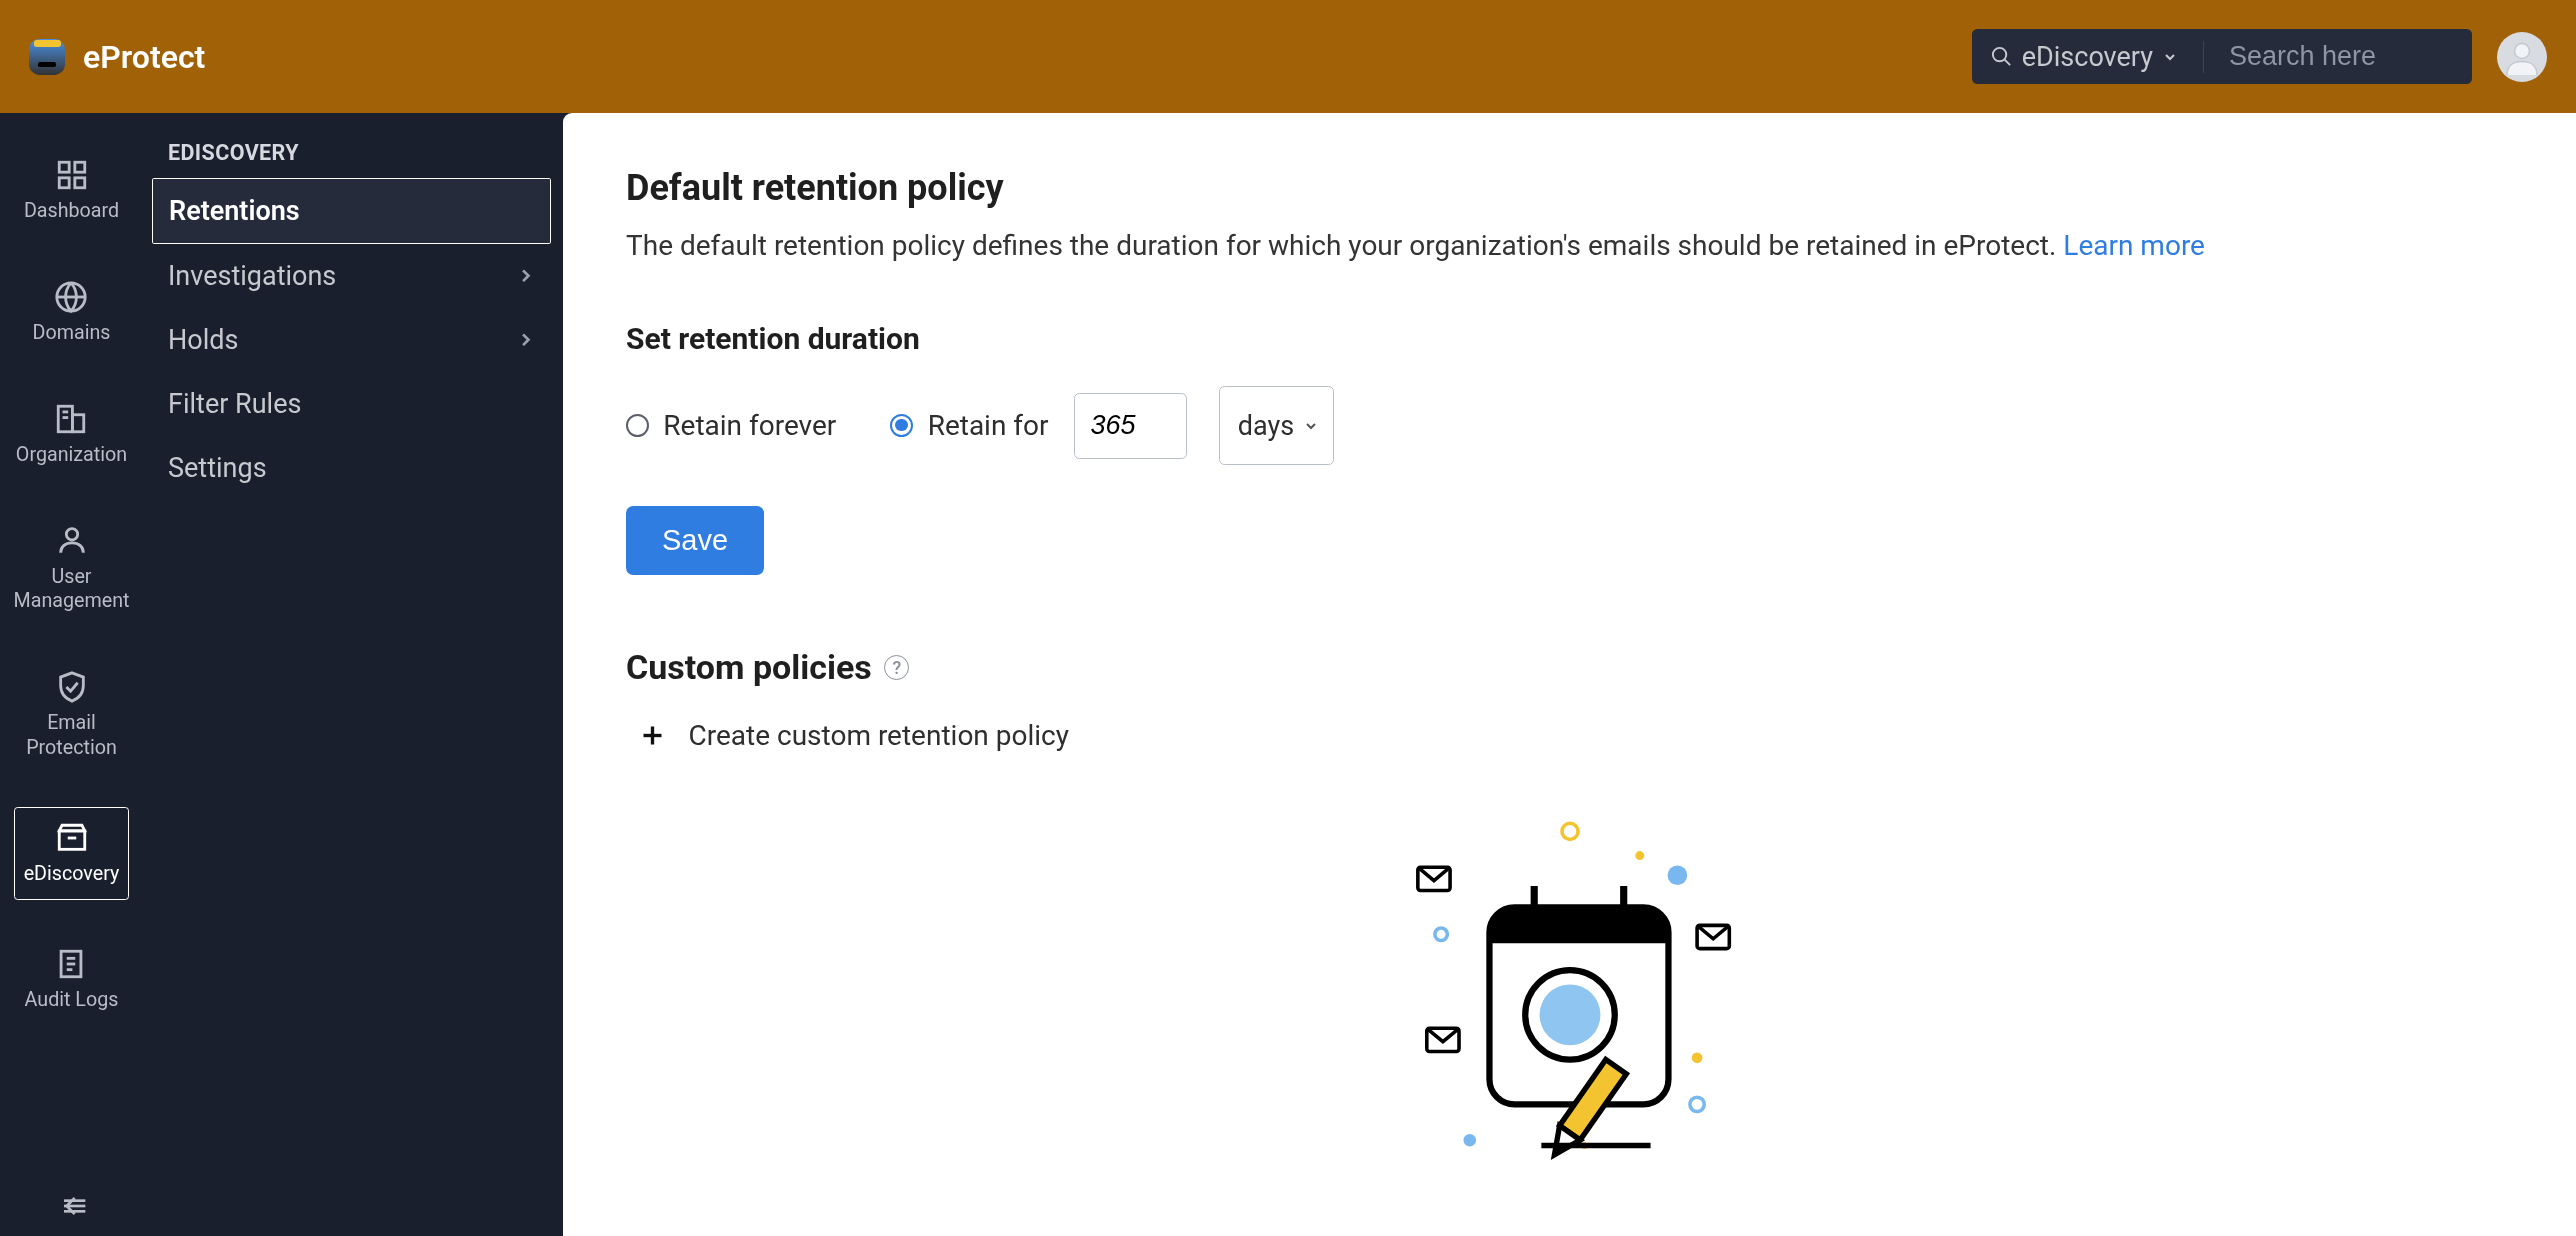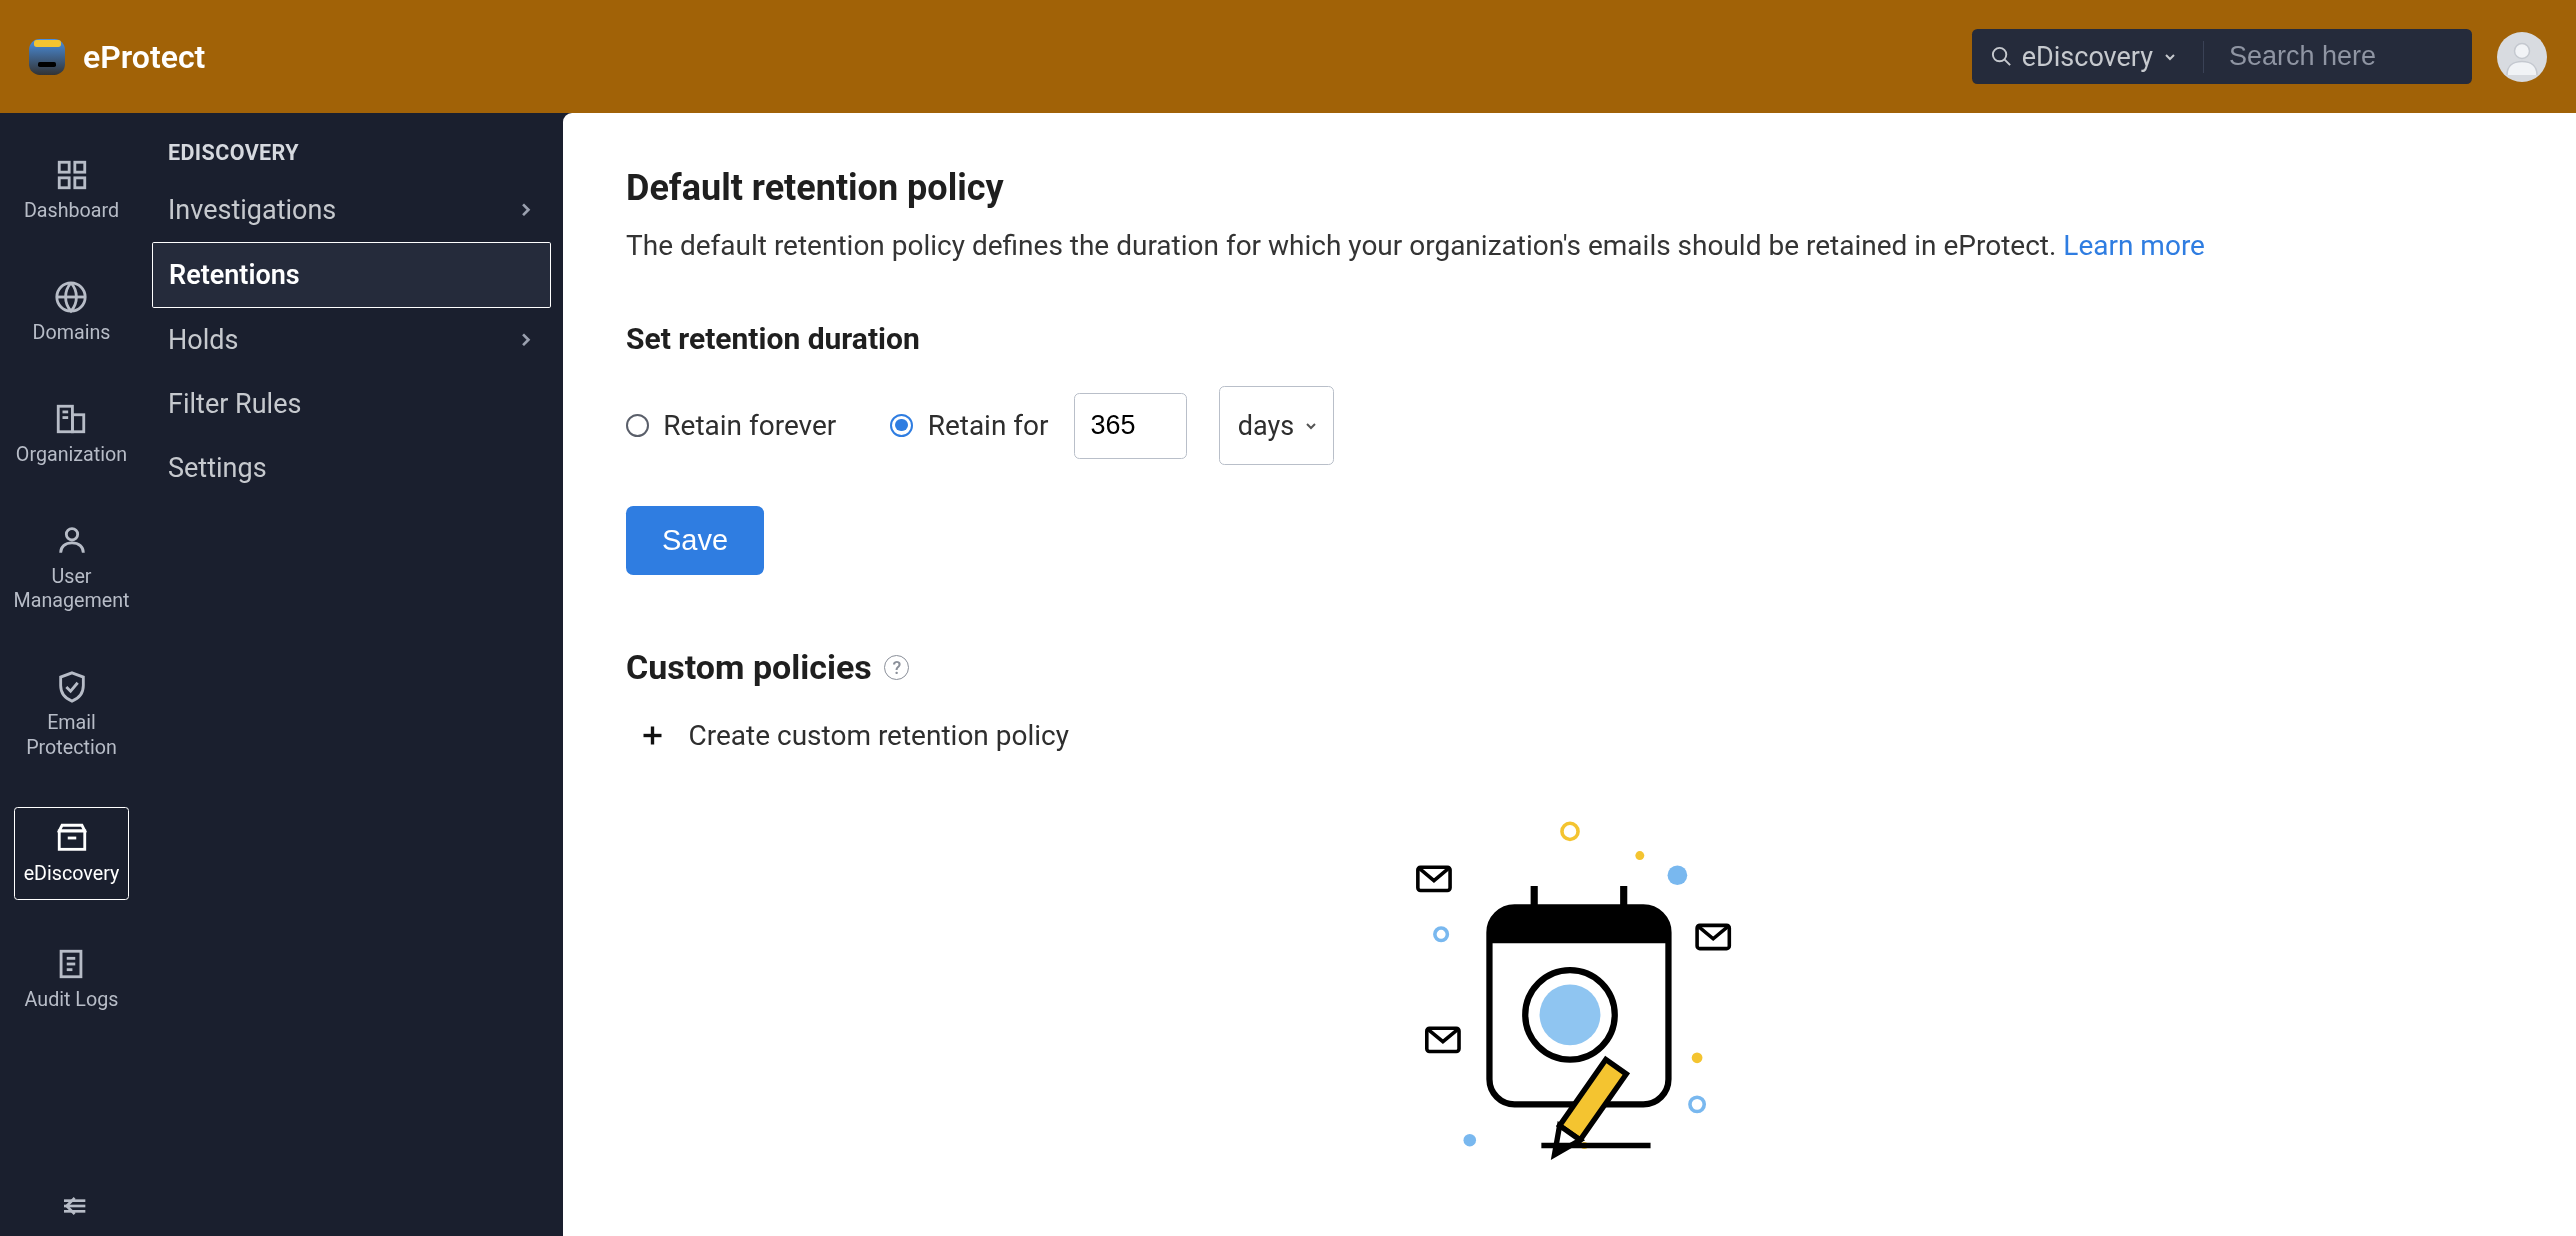--- a/index.html
+++ b/index.html
@@ -92,21 +92,21 @@
     .h2 { font-size:30px; font-weight:700; color:#1f1f1f; margin-top:54px; margin-bottom:30px; }
 
     .radio-row { display:flex; align-items:center; gap:54px; font-size:28px; color:#2e2e2e; }
     .radio { display:flex; align-items:center; gap:14.3px; }
     .radio-circle { width:23px; height:23px; border:2.7px solid #5a5f6a; border-radius:50%; display:inline-block; position:relative;}
     .radio-circle.sel { border-color:#2f7de1; }
     .radio-circle.sel::after { content:""; position:absolute; width:12.5px; height:12.5px; background:#2f7de1; border-radius:50%; top:2.7px; left:2.7px; }
 
     .num-input {
       width:113px; height:66px; border:1.3px solid #b9bfc9; border-radius:5.4px;
-      font-size:27px; padding: 9px 16px; outline:none; margin-left:10.7px;
+      font-size:27px; padding: 9px 16px; outline:none; margin-left:10.7px;font-style:italic;
     }
     .unit-select {
       height:79px; border:1.3px solid #b9bfc9; border-radius:5.4px;
       background:#fff; font-size:27px; padding: 0 39px 0 18px; display:flex; align-items:center; gap:12.5px; margin-left:18px; position:relative;
     }
     .unit-select svg { width:16px; height:16px; stroke:#555; fill:none; stroke-width:3; position:absolute; right:14.3px; }
 
     .btn-primary {
       margin-top:41px; background:#2f7de1; color:#fff; border:none; border-radius:7.2px;
       padding: 18px 36px; font-size:29px; font-weight:500; cursor:pointer;
@@ -235,28 +235,28 @@
           <polyline points="14 6 8 12 14 18"></polyline>
           <line x1="6" y1="12" x2="22" y2="12"></line>
           <line x1="6" y1="8" x2="22" y2="8"></line>
           <line x1="6" y1="16" x2="22" y2="16"></line>
         </svg>
     </div>
   </div>
 
   <div class="subnav">
     <div class="subnav-title">EDISCOVERY</div>
+    <div class="subnav-item active">
+      <span>Retentions</span>
+    </div>
     <div class="subnav-item">
       <span>Investigations</span>
       <svg viewBox="0 0 24 24">
           <polyline points="9 6 15 12 9 18"></polyline>
         </svg>
-    </div>
-    <div class="subnav-item active">
-      <span>Retentions</span>
     </div>
     <div class="subnav-item">
       <span>Holds</span>
       <svg viewBox="0 0 24 24">
           <polyline points="9 6 15 12 9 18"></polyline>
         </svg>
     </div>
     <div class="subnav-item">
       <span>Filter Rules</span>
     </div>

